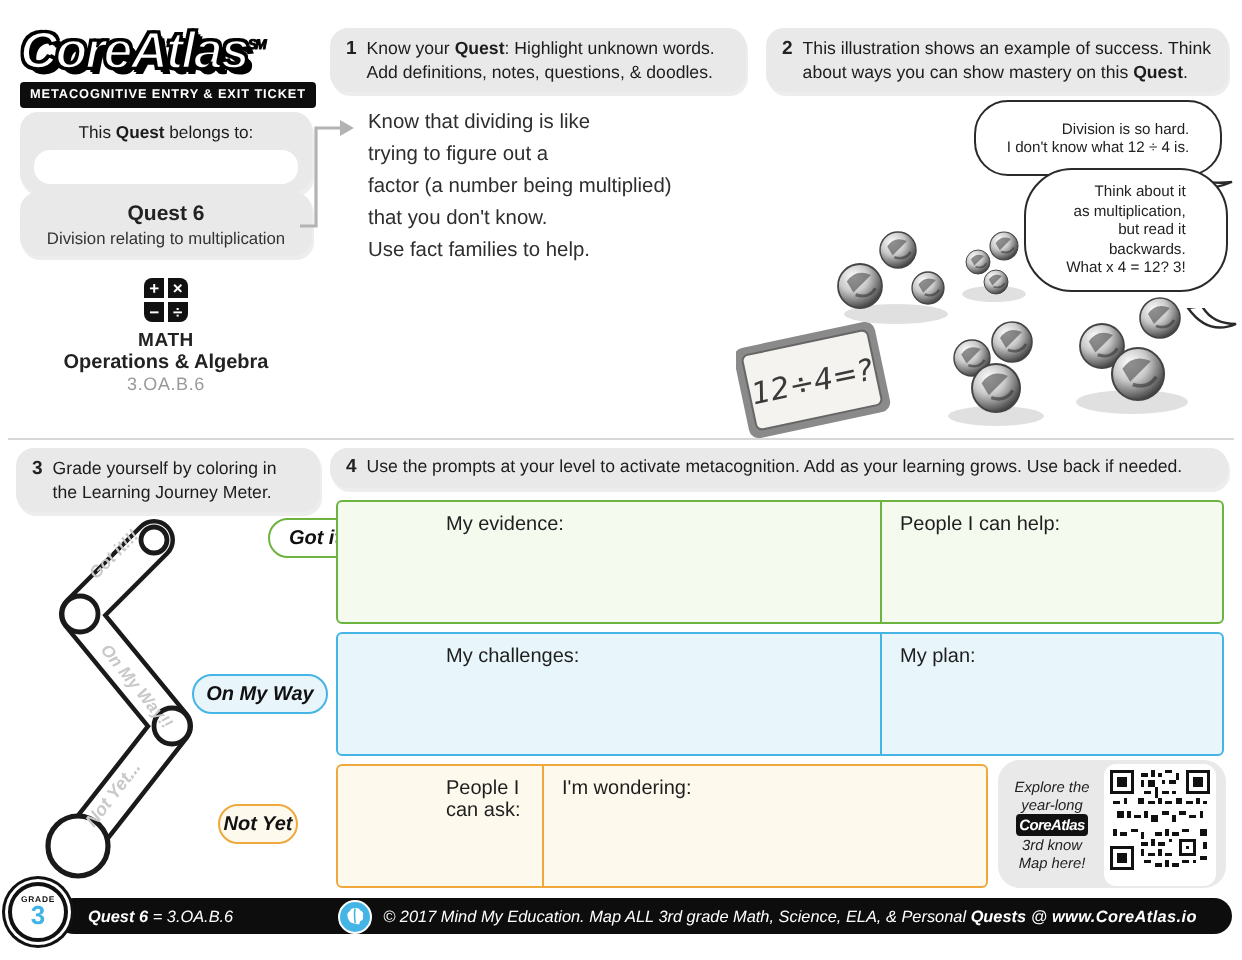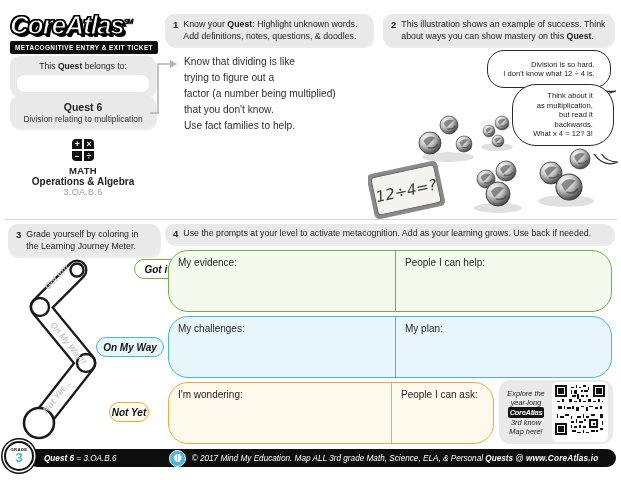--- a/index.html
+++ b/index.html
@@ -42,21 +42,21 @@
   .subj-name{font-weight:bold;font-size:9.5px;text-align:center;letter-spacing:.3px;}
   .subj-strand{font-weight:bold;font-size:10px;text-align:center;}
   .subj-std{font-size:9px;text-align:center;color:#9a9a9a;letter-spacing:.3px;}
   
   .qdesc{font-size:10.2px;line-height:16px;color:#2e2e2e;}
   
   .bubble{background:#fff;border:1.3px solid #2a2a2a;text-align:right;
     font-size:7.6px;line-height:9.5px;color:#222;display:flex;align-items:center;justify-content:center;
     box-sizing:border-box;padding:3px 5px;}
   
-  .pbox{position:absolute;border-radius:20px;box-sizing:border-box;display:flex;}
+  .pbox{position:absolute;border-radius:3px;box-sizing:border-box;display:flex;padding-left:45px;}
   .pbox .cell{padding:6px 9px;font-size:10px;color:#1e1e1e;box-sizing:border-box;}
   .pbox.green{border:1.6px solid #6DB33F;background:#f4faee;}
   .pbox.green .cell+.cell{border-left:1.2px solid #6DB33F;}
   .pbox.blue{border:1.6px solid #45B5E6;background:#e8f6fc;}
   .pbox.blue .cell+.cell{border-left:1.2px solid #45B5E6;}
   .pbox.orange{border:1.6px solid #F0A83C;background:#fdf9ec;}
   .pbox.orange .cell+.cell{border-left:1.2px solid #F0A83C;}
   
   .pill{position:absolute;border-radius:12px;font-weight:bold;font-style:italic;font-size:10px;
     display:flex;align-items:center;justify-content:center;box-sizing:border-box;height:20px;color:#111;}
@@ -222,22 +222,22 @@
   <div class="cell" style="width:226px;"><span>My evidence:</span></div>
   <div class="cell" style="flex:1;"><span>People I can help:</span></div>
 </div>
 
 <div class="pbox blue" style="left:168px;top:316px;width:444px;height:62px;">
   <div class="cell" style="width:226px;"><span>My challenges:</span></div>
   <div class="cell" style="flex:1;"><span>My plan:</span></div>
 </div>
 
 <div class="pbox orange" style="left:168px;top:382px;width:326px;height:62px;">
+  <div class="cell" style="flex:1;"><span>People I can ask:</span></div>
   <div class="cell" style="width:222px;"><span>I'm wondering:</span></div>
-  <div class="cell" style="flex:1;"><span>People I can ask:</span></div>
 </div>
 
 <div class="qrpanel abs" style="left:499px;top:380px;width:114px;height:64px;">
   <div class="qrtext">
     <span>Explore the</span><br>
     <span>year-long</span><br>
     <span class="minibrand">CoreAtlas</span><br>
     <span>3rd know</span><br>
     <span>Map here!</span>
   </div>

